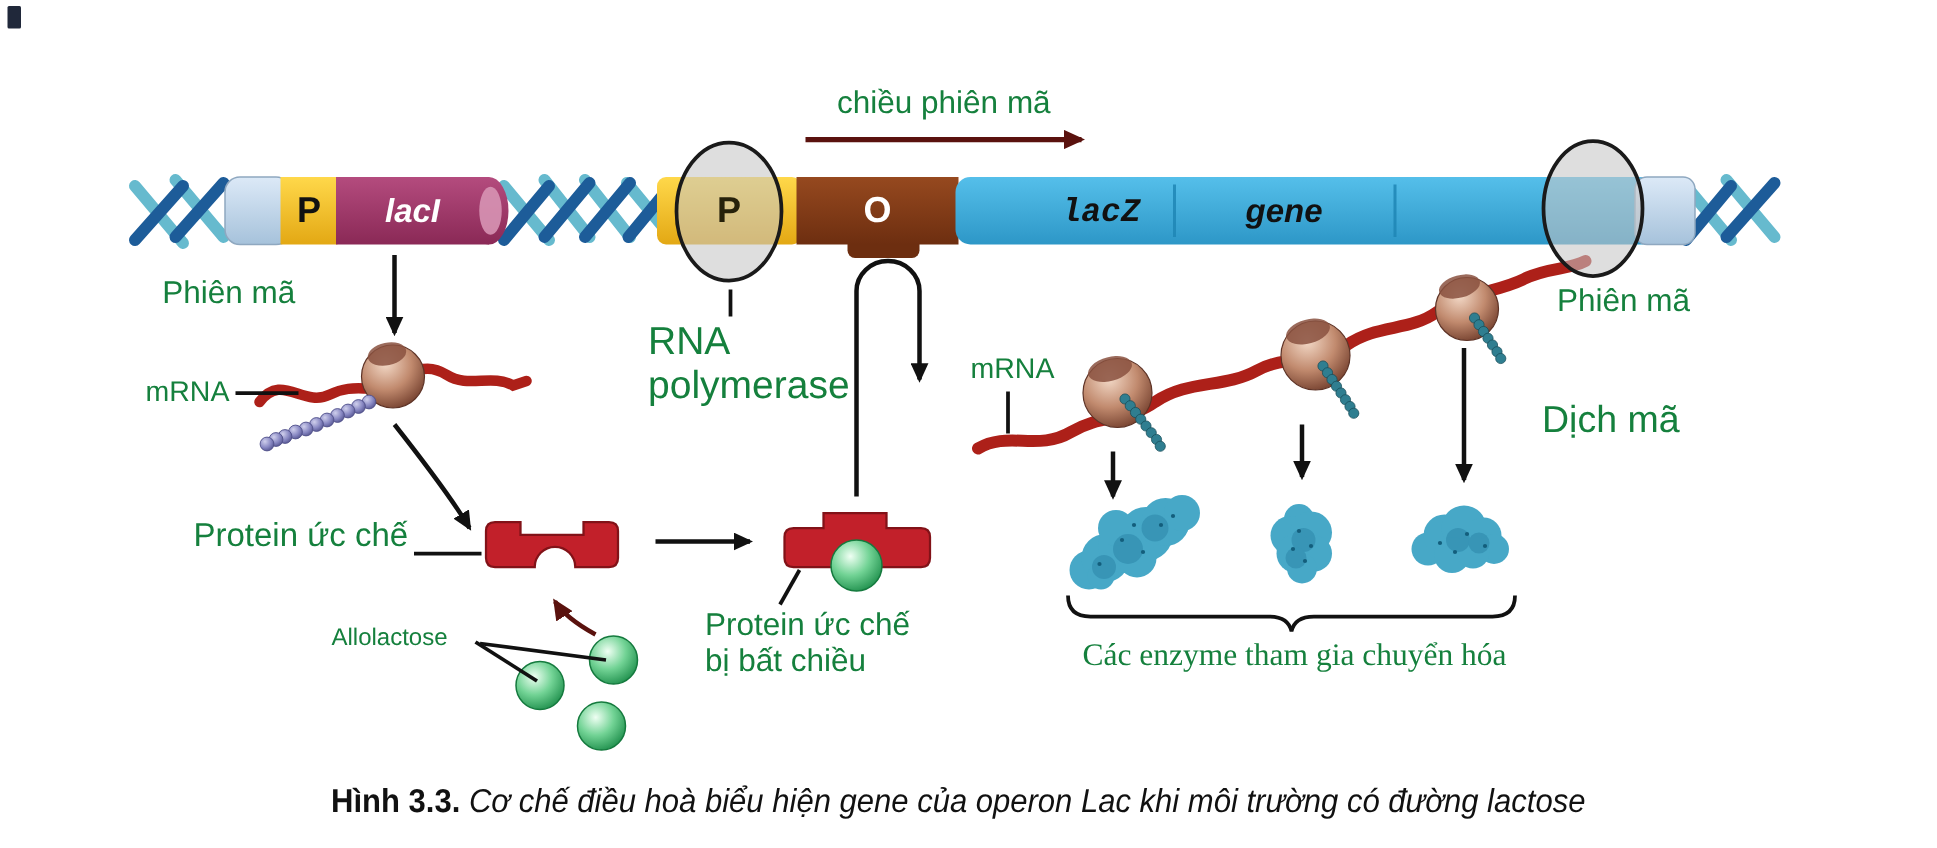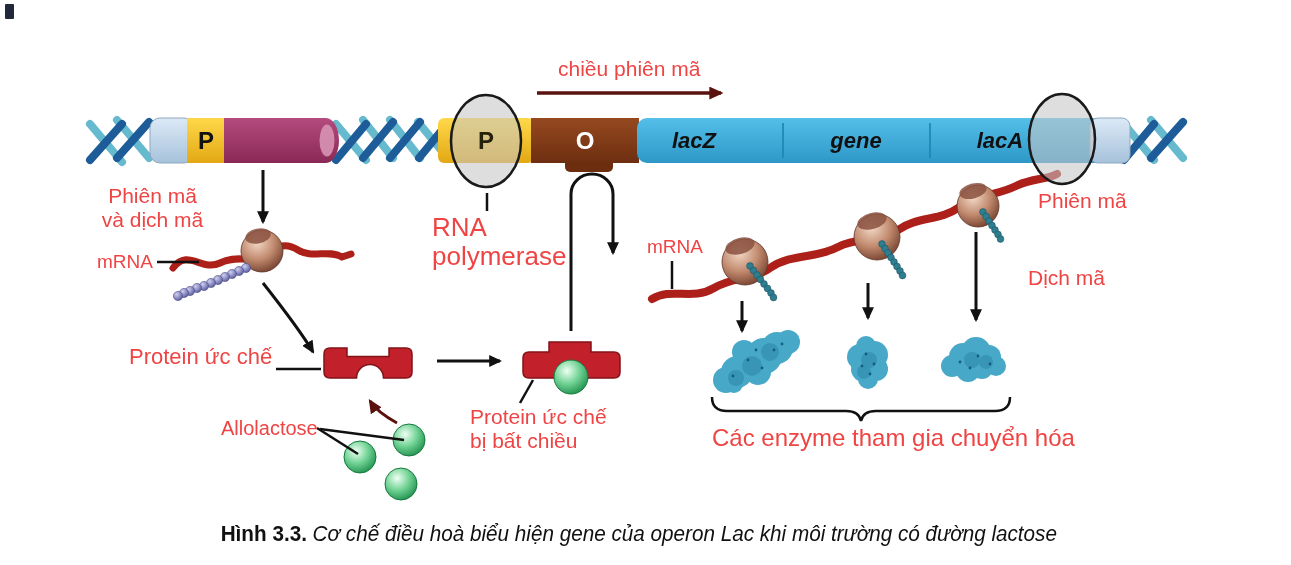--- a/index.html
+++ b/index.html
@@ -1,19 +1,19 @@
 <!DOCTYPE html>
 <html><head>
 <meta charset="utf-8">
 <style>
   html,body{margin:0;padding:0;background:#fff;}
   #canvas{position:relative;width:1291px;height:565px;background:#fff;overflow:hidden;
           font-family:"Liberation Sans", sans-serif;color:#111;}
   #gfx{position:absolute;left:0;top:0;width:1291px;height:565px;}
-  .lbl{position:absolute;white-space:nowrap;color:#ef4444;line-height:1.12;}
+  .lbl{position:absolute;white-space:nowrap;color:#15803d;line-height:1.12;}
   .center{text-align:center;}
   .barlbl{position:absolute;top:124px;height:34px;display:flex;align-items:center;justify-content:center;
           font-weight:bold;}
   .gene{font-style:italic;font-size:22px;}
   .cap-wrap{position:absolute;left:0;top:521px;width:1277px;text-align:center;font-size:22px;}
   .cap-squeeze{display:inline-block;transform:scaleX(.94);transform-origin:center;}
   .cap-prefix{font-weight:bold;}
   .cap-text{font-style:italic;}
 </style>
 </head>
@@ -259,54 +259,53 @@
     <path d="M 672 261 V 289"></path>
   </g>
 
   <path fill="none" stroke="#5A120E" stroke-width="3.5" d="M 537 93 H 721" marker-end="url(#mMaroon)"></path>
   <path fill="none" stroke="#5A120E" stroke-width="3" d="M 397 423 Q 377 412 370 401" marker-end="url(#mMaroon)"></path>
 </svg>
 
 <div class="lbl" style="left:558px;top:57px;font-size:21px;">chiều phiên mã</div>
 
 <div class="barlbl" style="left:188px;width:36px;font-size:24px;">P</div>
+<div class="barlbl gene" style="left:224px;width:102px;color:#fff;">lacI</div>
 <div class="barlbl" style="left:466px;width:40px;font-size:24px;color:#26210a;">P</div>
 <div class="barlbl" style="left:555px;width:60px;font-size:24px;color:#fff;">O</div>
-<div class="barlbl gene" style="left:644px;width:100px;">lacZ</div>
+<div class="barlbl gene" style="left:684px;width:100px;font-family:Liberation Mono, monospace;">lacZ</div>
 <div class="barlbl gene" style="left:806px;width:100px;">gene</div>
-<div class="barlbl gene" style="left:950px;width:100px;">lacA</div>
 
 <div class="lbl center" style="left:90px;top:184px;width:125px;font-size:21px;">
   <div>Phiên mã</div>
-  <div>và dịch mã</div>
 </div>
 
 <div class="lbl" style="left:97px;top:251px;font-size:19px;">mRNA</div>
 
 <div class="lbl" style="left:129px;top:345px;font-size:22px;">Protein ức chế</div>
 
-<div class="lbl" style="left:221px;top:417px;font-size:20px;">Allolactose</div>
+<div class="lbl" style="left:221px;top:417px;font-size:16px;">Allolactose</div>
 
 <div class="lbl" style="left:432px;top:213px;font-size:26px;">
   <div>RNA</div>
   <div>polymerase</div>
 </div>
 
 <div class="lbl" style="left:470px;top:405px;font-size:21px;">
   <div>Protein ức chế</div>
   <div>bị bất chiều</div>
 </div>
 
 <div class="lbl" style="left:647px;top:236px;font-size:19px;">mRNA</div>
 
 <div class="lbl" style="left:1038px;top:189px;font-size:21px;">Phiên mã</div>
 
-<div class="lbl" style="left:1028px;top:266px;font-size:21px;">Dịch mã</div>
-
-<div class="lbl center" style="left:712px;top:424px;width:302px;font-size:24px;line-height:1.18;">
+<div class="lbl" style="left:1028px;top:266px;font-size:25px;">Dịch mã</div>
+
+<div class="lbl center" style="left:712px;top:424px;width:302px;font-size:21px;line-height:1.18;font-family:Liberation Serif, serif;">
   <div>Các enzyme tham gia chuyển hóa</div>
 </div>
 
 <div class="cap-wrap">
   <span class="cap-squeeze">
     <span class="cap-prefix">Hình 3.3.</span><span class="cap-text"> Cơ chế điều hoà biểu hiện gene của operon Lac khi môi trường có đường lactose</span>
   </span>
 </div>
 
 </div>

